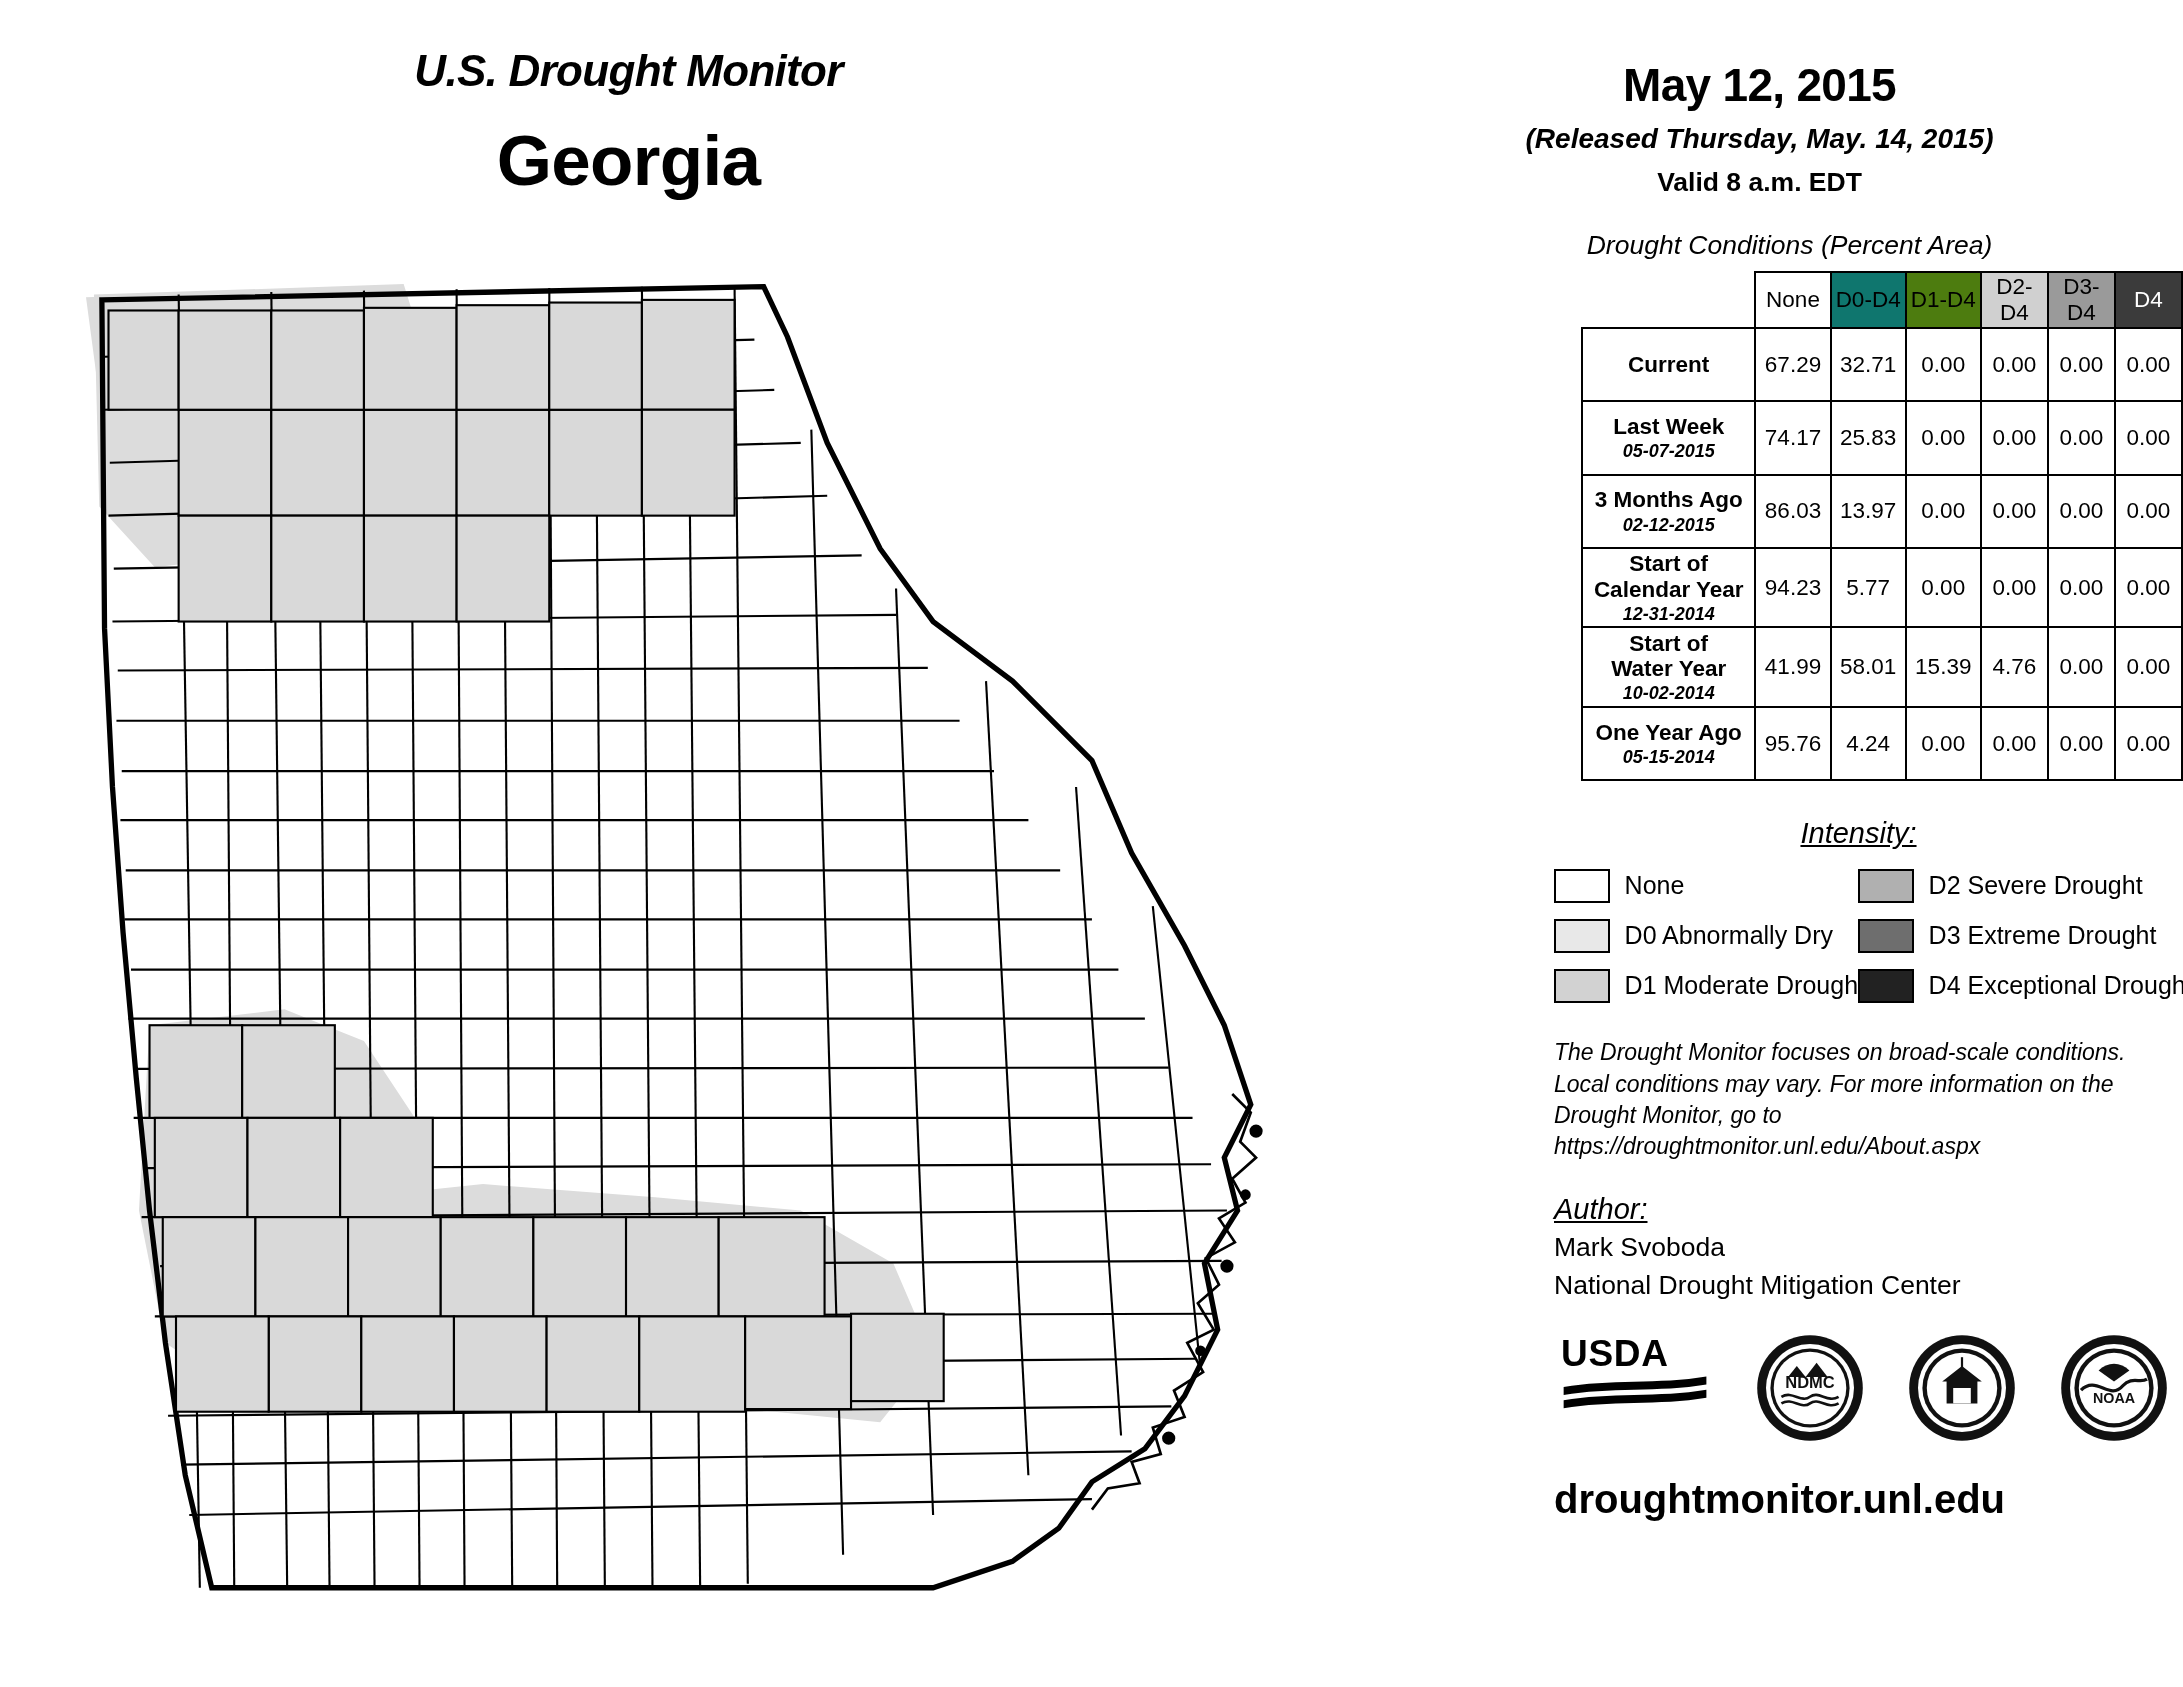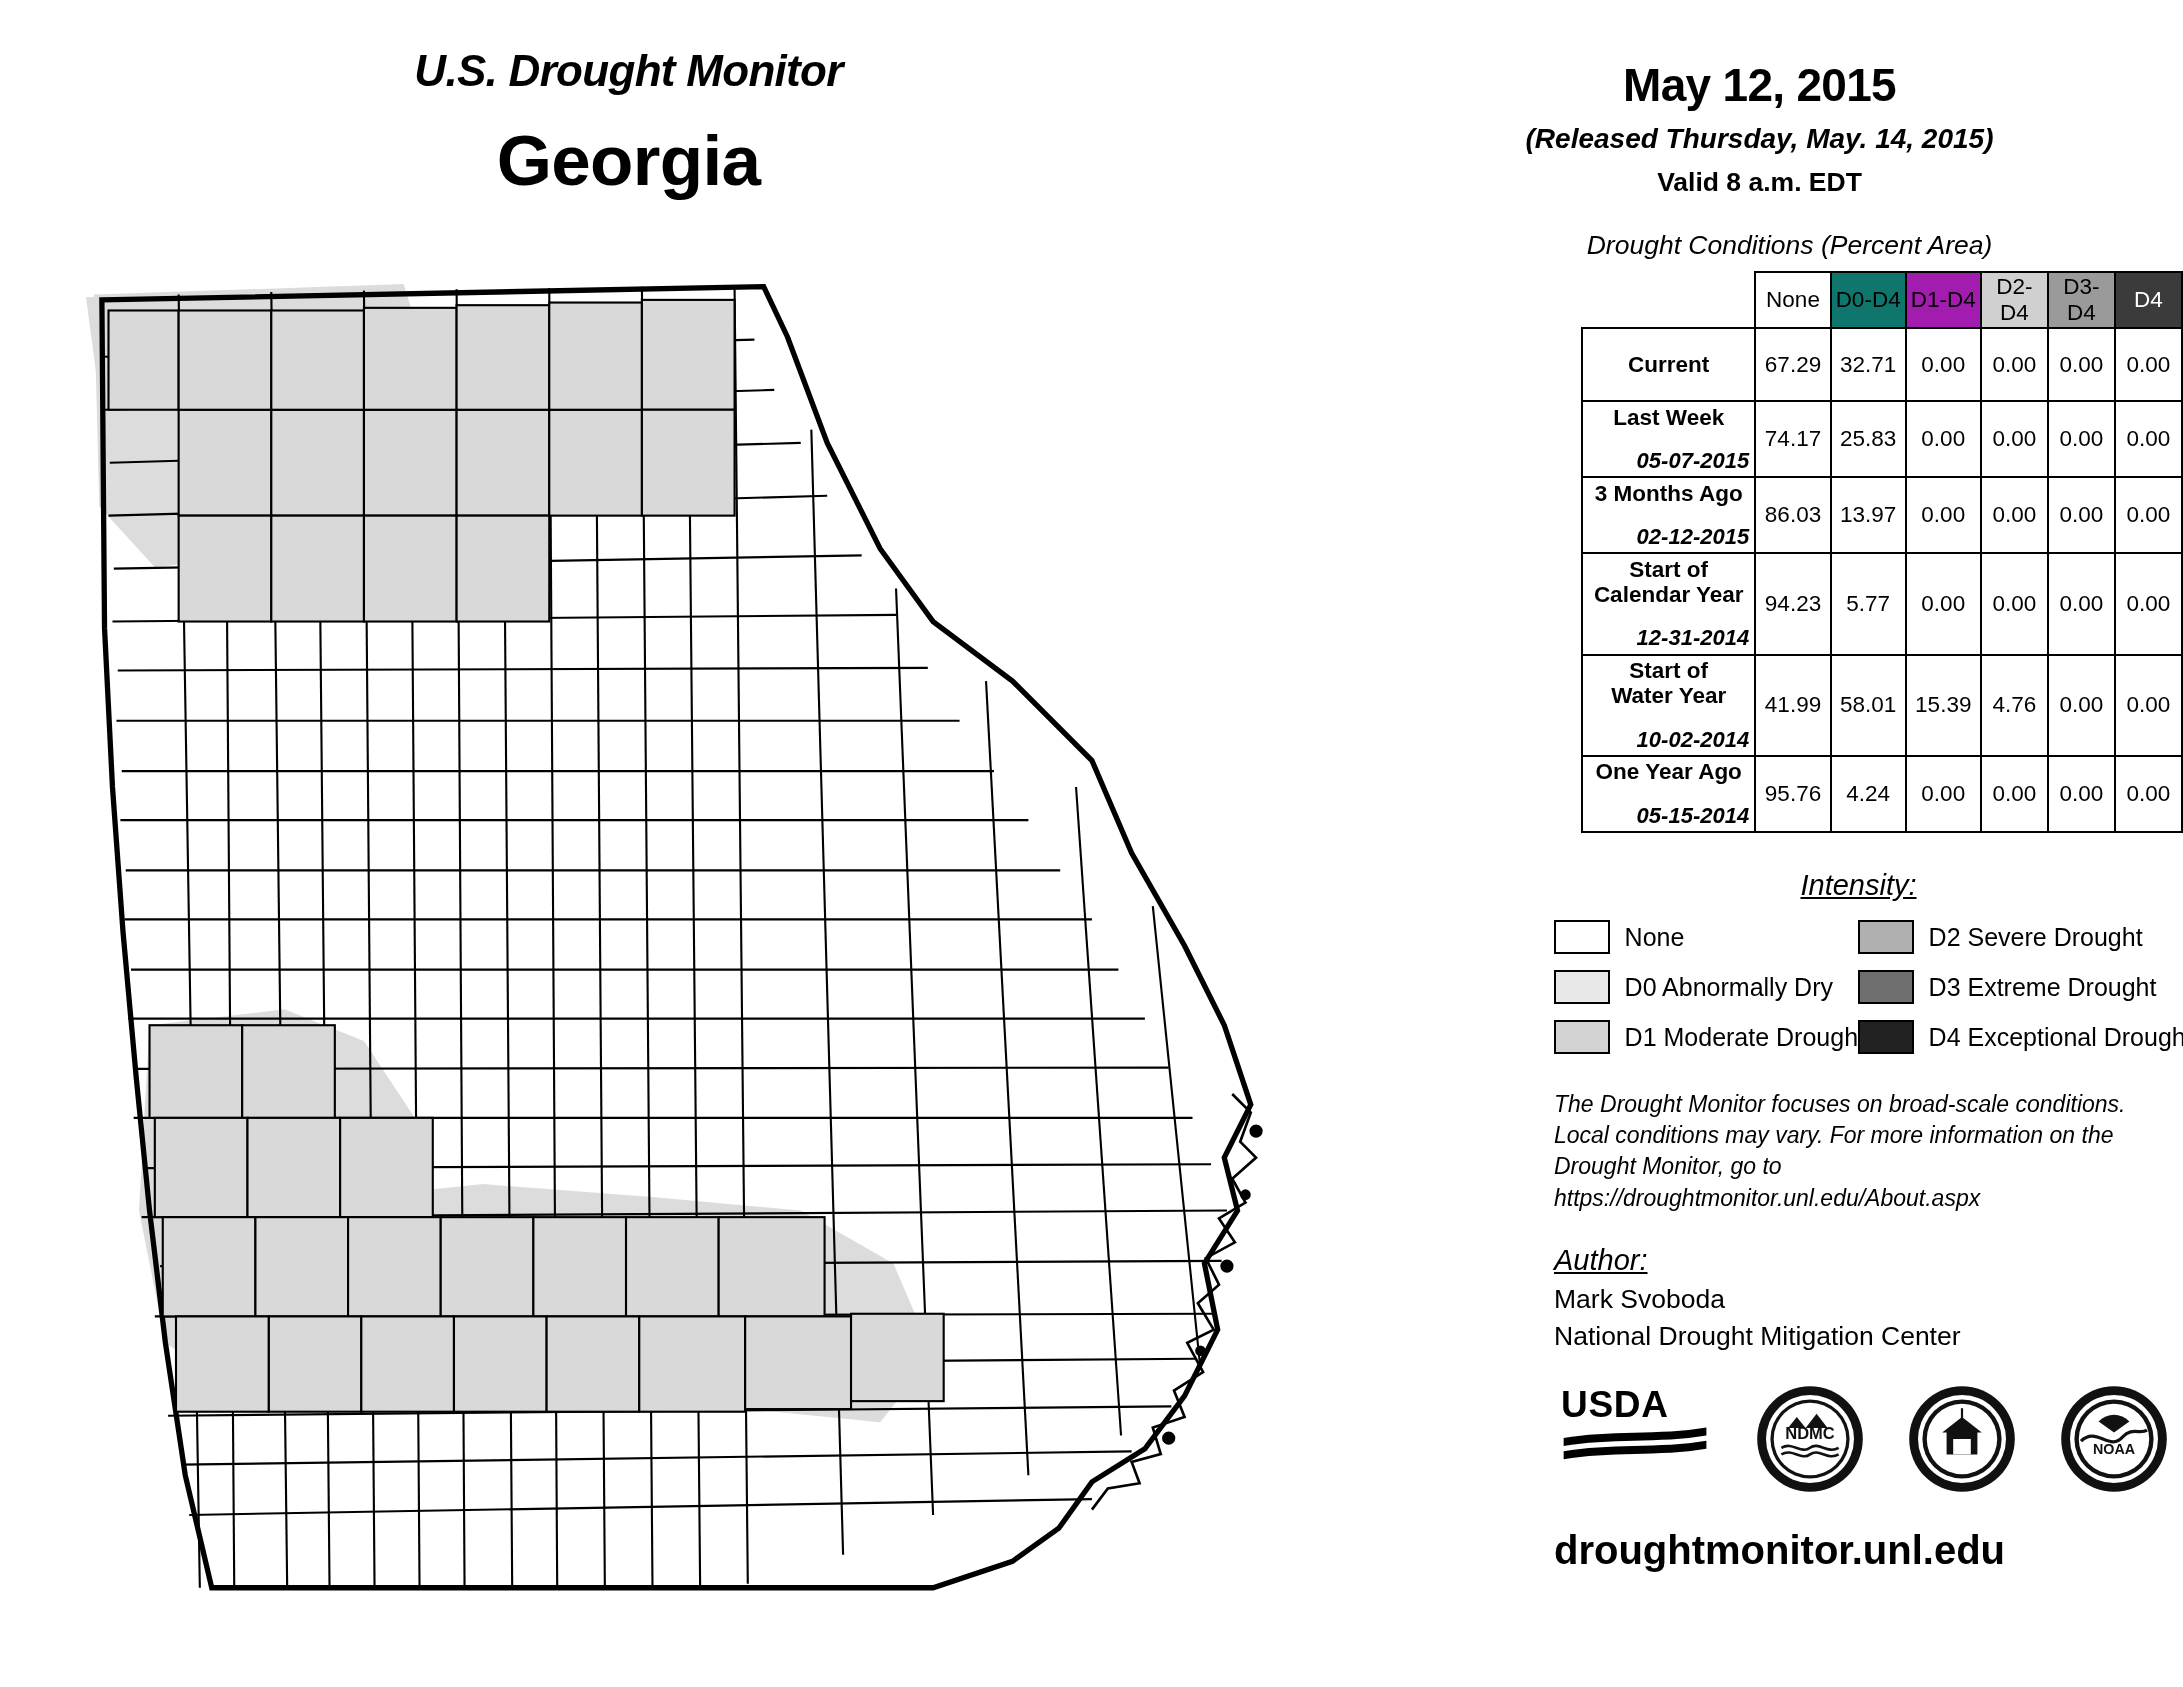--- a/index.html
+++ b/index.html
@@ -126,27 +126,26 @@
     width: 278px;
     font-weight: bold;
     font-size: 22.5px;
     line-height: 1.12;
     padding: 2.6px 5.3px;
   }
   #cond-table td.rowlabel .sub {
     display: block;
     font-weight: bold;
     font-style: italic;
-    font-size: 22px;
-    margin-top: 19px;
-    text-align: right;
+    font-size: 18px;
+    margin-top: 2px;
   }
   .hdr-none { background: #ffffff; }
   .hdr-d0d4 { background: #0f766e; }
-  .hdr-d1d4 { background: #a21caf; }
+  .hdr-d1d4 { background: #4d7c0f; }
   .hdr-d2d4 { background: #d0d0d0; }
   .hdr-d3d4 { background: #9a9a9a; }
   .hdr-d4   { background: #3b3b3b; color: #ffffff; }
 
   
   #intensity-section {
     margin: 36px 0 0 218px;
     width: 609px;
     text-align: center;
   }

